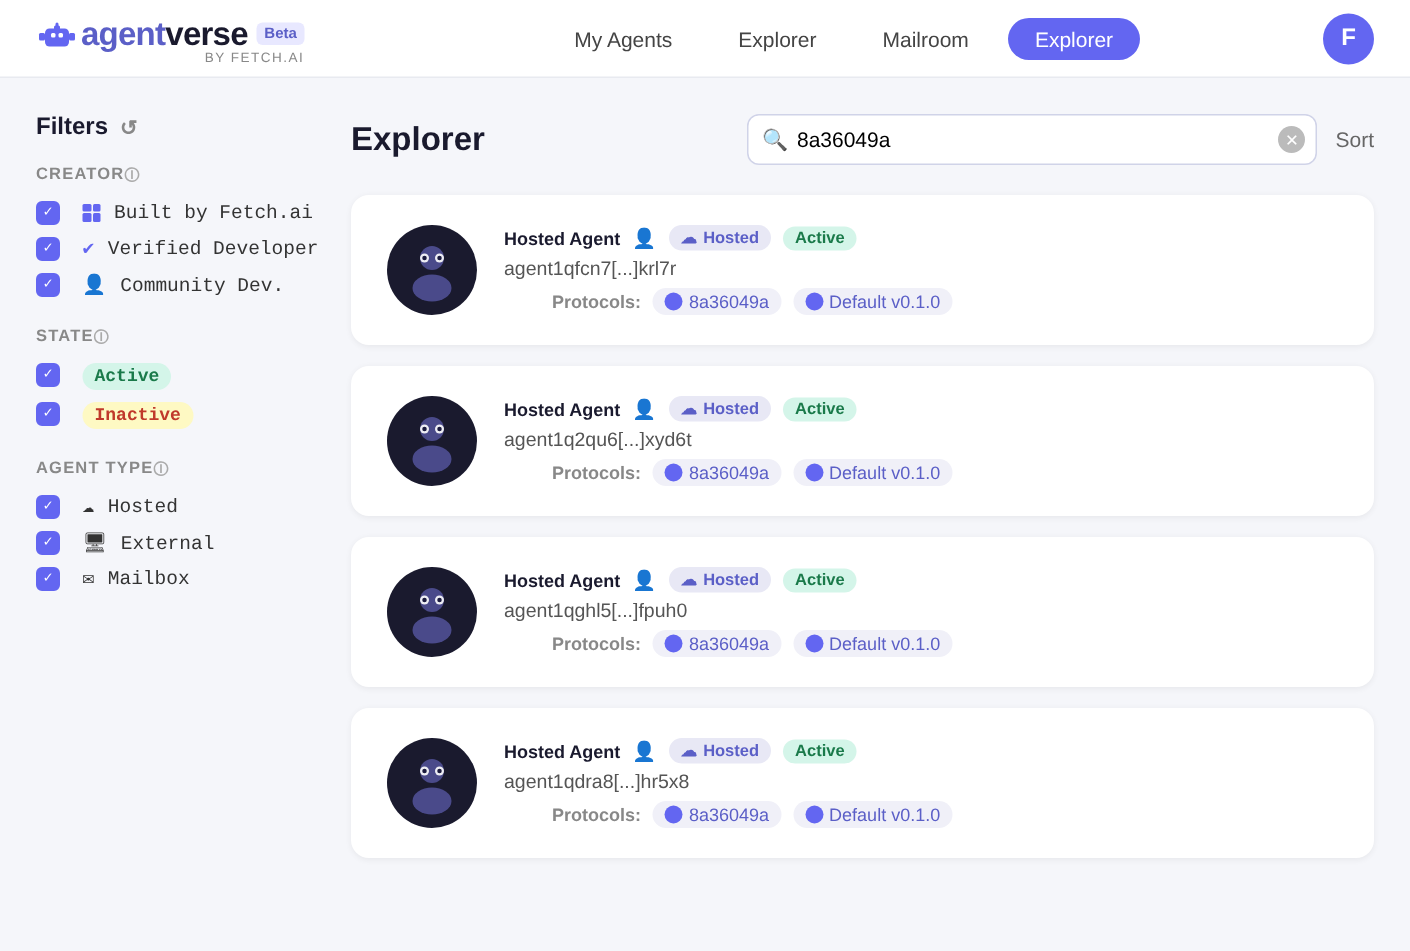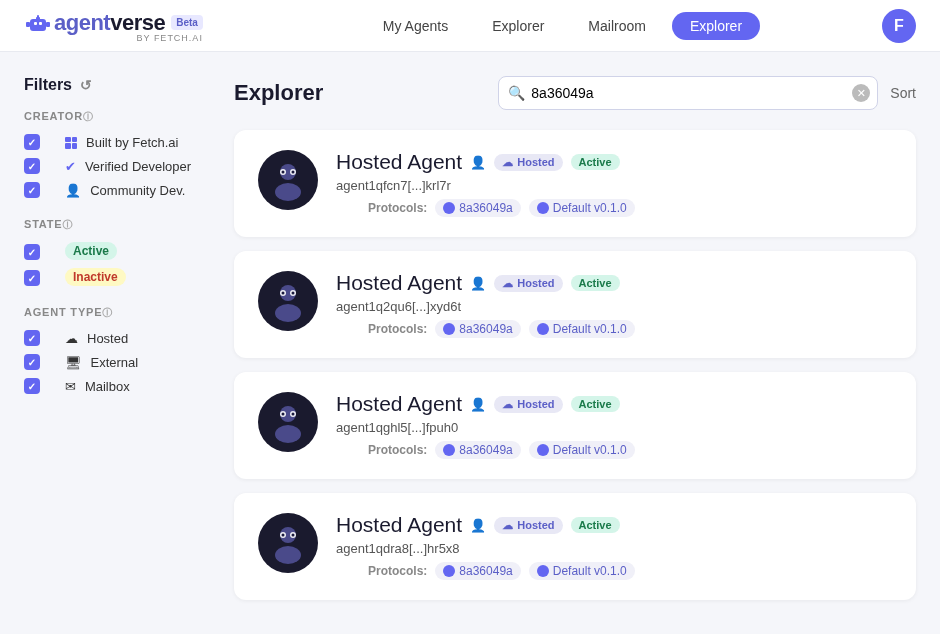--- a/index.html
+++ b/index.html
@@ -31,34 +31,34 @@
     .sort-label { color: #666; font-size: 14px; }
     .sort-select { padding: 7px 28px 7px 10px; border: 1.5px solid #d0d3e8; border-radius: 8px; font-size: 14px; background: #fff; appearance: none; cursor: pointer; min-width: 110px; color: #333; }
     .sort-wrap { position: relative; }
     .sort-wrap::after { content: '▾'; position: absolute; right: 8px; top: 50%; transform: translateY(-50%); color: #888; pointer-events: none; font-size: 12px; }
 
     
     .filters-header { display: flex; align-items: center; gap: 8px; font-size: 16px; font-weight: 700; margin-bottom: 16px; color: #1a1a2e; }
     .reset-icon { cursor: pointer; color: #888; font-size: 14px; }
     .filter-section { margin-bottom: 20px; }
     .filter-section-title { font-size: 11px; font-weight: 700; color: #888; letter-spacing: 0.8px; text-transform: uppercase; margin-bottom: 10px; display: flex; align-items: flex-start; gap: 0; }
-    .filter-item { display: flex; align-items: flex-end; gap: 25px; margin-bottom: 8px; cursor: pointer; }
+    .filter-item { display: flex; align-items: flex-start; gap: 15px; margin-bottom: 8px; cursor: pointer; font-family: Liberation Mono, monospace; }
     .filter-checkbox { width: 16px; height: 16px; border-radius: 4px; border: 2px solid #6366f1; background: #6366f1; display: flex; align-items: center; justify-content: center; flex-shrink: 0; }
     .filter-checkbox::after { content: '✓'; color: #fff; font-size: 10px; font-weight: 700; }
     .filter-label { font-size: 13px; color: #333; display: flex; align-items: center; gap: 5px; }
     .filter-tag { display: inline-flex; align-items: center; padding: 2px 8px; border-radius: 12px; font-size: 12px; font-weight: 600; }
     .tag-active { background: #d4f5e9; color: #1a7a4a; }
     .tag-inactive { background: #fef9c3; color: #c0392b; }
 
     
     .agent-card { background: #fff; border-radius: 12px; padding: 20px 24px; margin-bottom: 14px; display: flex; align-items: flex-start; gap: 18px; box-shadow: 0 1px 4px rgba(0,0,0,0.06); }
     .agent-avatar { width: 60px; height: 60px; border-radius: 50%; background: #1a1a2e; display: flex; align-items: center; justify-content: center; flex-shrink: 0; overflow: hidden; }
     .agent-info { flex: 1; }
     .agent-title-row { display: flex; align-items: center; gap: 8px; margin-bottom: 4px; flex-wrap: wrap; }
-    .agent-title { font-size: 21px; font-weight: 400; color: #1a1a2e; }
+    .agent-title { font-size: 12px; font-weight: 700; color: #1a1a2e; }
     .creator-icon { color: #888; font-size: 13px; }
     .hosted-badge { display: inline-flex; align-items: center; gap: 4px; background: #e8e8f5; color: #5b5fc7; font-size: 11px; font-weight: 600; padding: 2px 8px; border-radius: 12px; }
     .active-badge { background: #d4f5e9; color: #1a7a4a; font-size: 11px; font-weight: 700; padding: 2px 8px; border-radius: 12px; }
     .agent-address { font-size: 13px; color: #555; margin-bottom: 6px; }
     .protocols-row { display: flex; align-items: center; gap: 8px; font-size: 12px; color: #666; flex-wrap: wrap; }
     .protocols-label { color: #888; font-weight: 600; padding-left: 32px; }
     .protocol-tag { display: inline-flex; align-items: center; gap: 4px; background: #f0f0f8; color: #5b5fc7; padding: 2px 8px; border-radius: 10px; font-size: 12px; font-weight: 500; }
     .info-icon { font-size: 10px; color: #aaa; cursor: pointer; }
   </style>
 </head>

